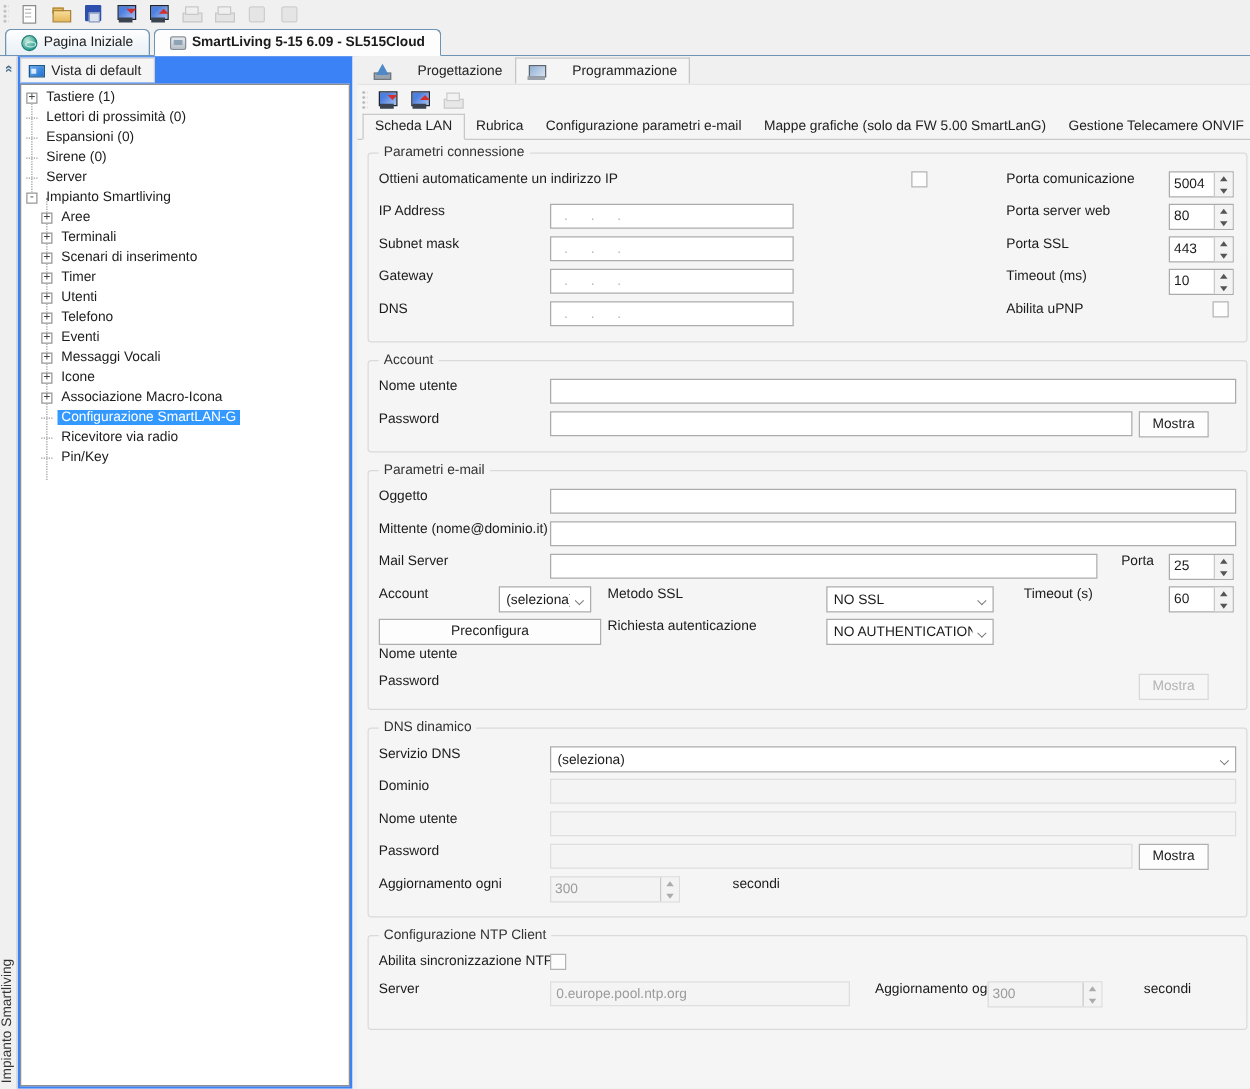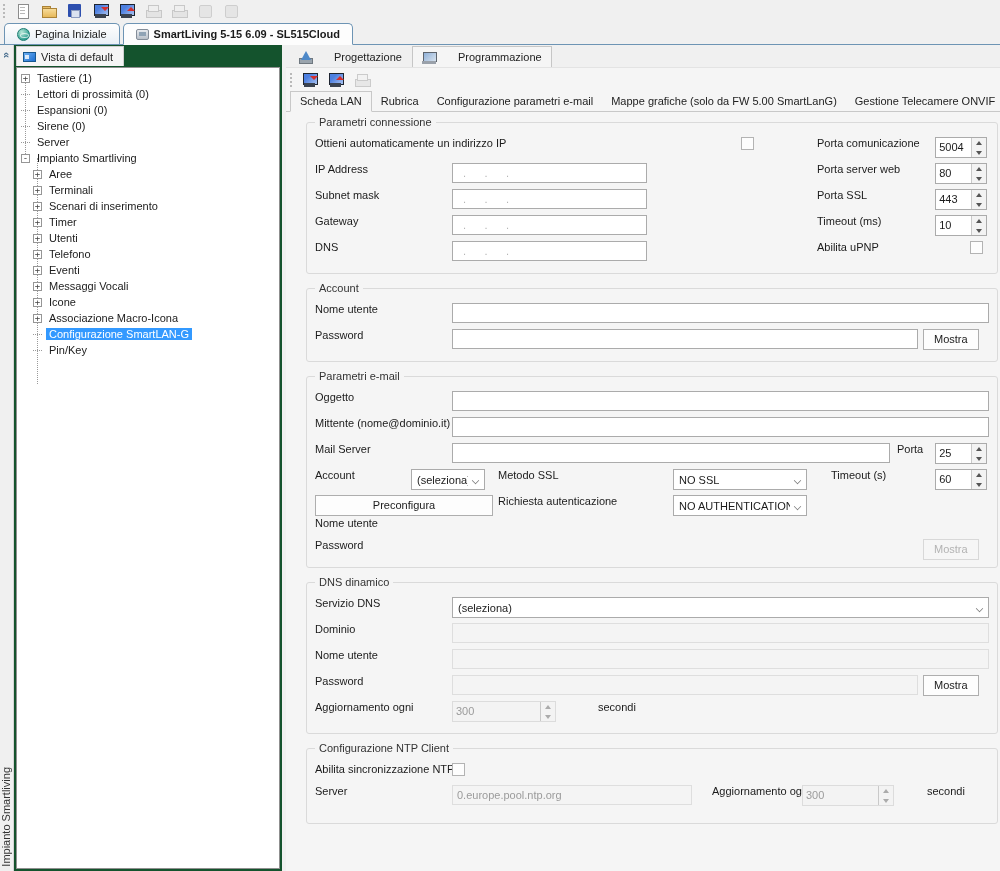--- a/index.html
+++ b/index.html
@@ -50,21 +50,21 @@
   
   .main { display:flex; height:826px; position:relative; }
 
   .leftrail { width:14px; background:#f0f0f0; border-right:1px solid #d4d4d4; position:relative; flex-shrink:0; }
   .collapse-btn { position:absolute; top:4px; left:1px; width:12px; height:14px; color:#4a6f8f; cursor:pointer;
                   font-size:11px; line-height:12px; text-align:center; }
   .collapse-btn::before { content:"\00ab"; display:inline-block; transform:rotate(90deg); font-weight:bold; }
   .vlabel { position:absolute; bottom:4px; left:0px; writing-mode:vertical-rl; transform:rotate(180deg);
             font-size:11px; color:#333; white-space:nowrap; }
 
-  .sidebar { width:268px; flex-shrink:0; display:flex; flex-direction:column; background:#14532d; }
+  .sidebar { width:268px; flex-shrink:0; display:flex; flex-direction:column; background:#3b82f6; }
   .sb-header { height:22px; display:flex; align-items:center; padding-left:2px; }
   .sb-tab { display:inline-flex; align-items:center; gap:5px; height:20px; padding:0 10px 0 6px;
             background:#f5f5f5; border:1px solid #d0d0d0; border-bottom:none; cursor:pointer; }
   .ic-vista { width:13px; height:10px; background:linear-gradient(135deg,#69aef2,#1f6fd0); border:1px solid #18588f; position:relative; }
   .ic-vista::after { content:""; position:absolute; left:1px; top:2px; width:4px; height:4px; background:#fff; opacity:.8; }
 
   .tree { flex:1; margin:0 2px 2px 2px; background:#fff; border:1px solid #8f8f8f; padding-top:2px;
           overflow:hidden; position:relative; }
   .tree::before { content:""; position:absolute; left:8px; top:10px; height:80px; border-left:1px dotted #9a9a9a; }
   .tree::after  { content:""; position:absolute; left:20px; top:90px; height:226px; border-left:1px dotted #9a9a9a; }
@@ -96,21 +96,21 @@
   .ic-program::after { content:""; position:absolute; left:0; top:10px; width:14px; height:3px; background:#9aa1aa; }
 
   .minibar { height:24px; display:flex; align-items:center; background:#f5f5f5; border-top:1px solid #e3e3e3; padding-left:2px; }
 
   .subtabs { height:21px; display:flex; align-items:flex-end; padding-left:4px; border-bottom:1px solid #c8c8c8; background:#f5f5f5; }
   .subtab { padding:3px 9px 4px; cursor:pointer; color:#222; white-space:nowrap; }
   .subtab.active { background:#f5f5f5; border:1px solid #c8c8c8; border-bottom:1px solid #f5f5f5; margin-bottom:-1px; }
 
   .form { flex:1; padding:10px 4px 0 8px; overflow:hidden; }
 
-  .gbox { position:relative; border:1px solid #dadada; border-radius:3px; margin:0 2px 14px 12px; padding:14px 8px 6px; }
+  .gbox { position:relative; border:1px solid #dadada; border-radius:3px; margin:0 2px 14px 0; padding:14px 8px 6px; }
   .gtitle { position:absolute; top:-7px; left:8px; background:#f5f5f5; padding:0 4px; color:#333; }
 
   .frow { position:relative; display:flex; align-items:flex-start; height:26px; }
   .frow.short { height:22px; }
   .flbl { width:137px; flex-shrink:0; white-space:nowrap; }
   .flbl96 { width:96px; flex-shrink:0; }
   .lblwide { width:310px; flex-shrink:0; }
   .abs { position:absolute; }
   .rlbl { position:absolute; left:502px; white-space:nowrap; }
   .rspin { position:absolute; right:2px; }
@@ -274,20 +274,24 @@
         <div class="titem lvl1">
           <span class="expander">+</span>
           <span class="tlabel">Associazione Macro-Icona</span>
         </div>
         <div class="titem selected lvl1 no-expander">
           <span class="expander"></span>
           <span class="tlabel">Configurazione SmartLAN-G</span>
         </div>
         <div class="titem lvl1 no-expander">
           <span class="expander"></span>
+          <span class="tlabel">Ricevitore via radio</span>
+        </div>
+        <div class="titem lvl1 no-expander">
+          <span class="expander"></span>
           <span class="tlabel">Pin/Key</span>
         </div>
     </div>
   </div>
 
   <div class="splitter"></div>
 
   <div class="content">
 
     <div class="ctabs">

